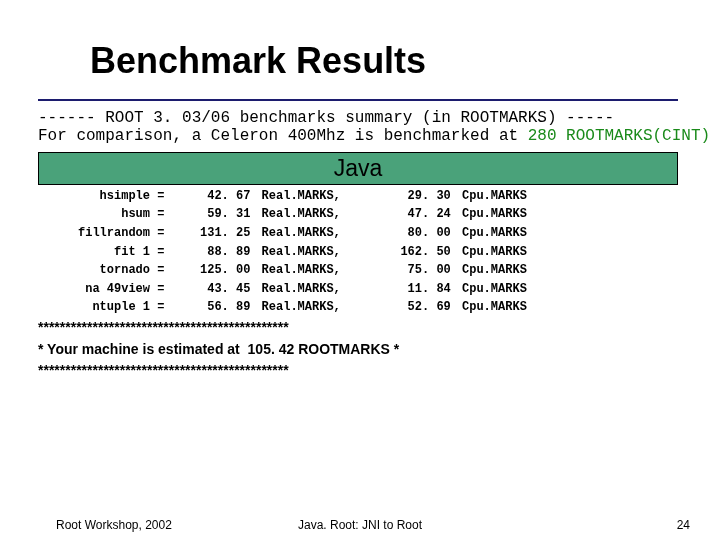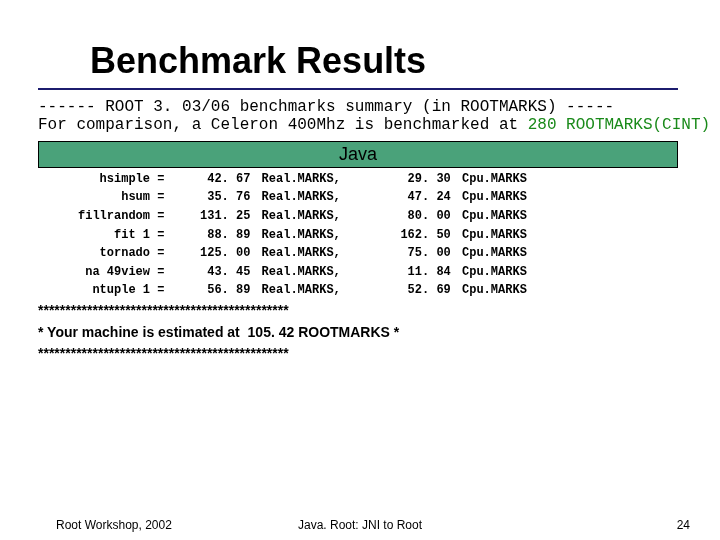--- a/index.html
+++ b/index.html
@@ -1,30 +1,30 @@
 <!DOCTYPE html>
 <html><head>
 <meta charset="utf-8">
 <style>
   * { margin: 0; padding: 0; box-sizing: border-box; }
   html, body { width: 720px; height: 540px; background: #fff; font-family: "Times New Roman", serif; }
   .slide { position: relative; width: 720px; height: 540px; padding: 40px 32px 20px 32px; }
-  .title { font-family: Verdana, Geneva, sans-serif; font-size: 36px; font-weight: 700; color: #000; margin-left: 58px; margin-bottom: 6px; }
+  .title { font-family: Verdana, Geneva, sans-serif; font-size: 36px; font-weight: 700; color: #000; margin-left: 58px; margin-bottom: 17px; }
   .rule-wrap { margin-left: 6px; margin-bottom: 8px; }
   .rule { border: 0; border-top: 2px solid #1c1c6e; width: 640px; }
   .mono-block { font-family: "Courier New", monospace; font-size: 16px; color: #000; white-space: pre; margin-left: 6px; line-height: 1.15; }
   .mono-block .green { color: #1a8a1a; }
   .java-bar {
     margin: 6px 6px 2px 6px;
     width: 640px;
     background: #4aa27a;
     border: 1.5px solid #000;
     color: #000;
     font-family: Verdana, Geneva, sans-serif;
-    font-size: 18px;
+    font-size: 23px;
     text-align: center;
     padding: 2px 0;
   }
   .table-wrap {
     margin-left: 6px;
     font-family: Liberation Mono, monospace;
     font-size: 12px;
     font-weight: 700;
     line-height: 1.55;
   }
@@ -77,21 +77,21 @@
       <span class="c-name">hsimple</span>
       <span class="c-eq"> =</span>
       <span class="c-v1">42. 67</span>
       <span class="c-u1">Real.MARKS,</span>
       <span class="c-v2">29. 30</span>
       <span class="c-u2">Cpu.MARKS</span>
     </div>
     <div class="row">
       <span class="c-name">hsum</span>
       <span class="c-eq"> =</span>
-      <span class="c-v1">35. 76</span>
+      <span class="c-v1">59. 31</span>
       <span class="c-u1">Real.MARKS,</span>
       <span class="c-v2">47. 24</span>
       <span class="c-u2">Cpu.MARKS</span>
     </div>
     <div class="row">
       <span class="c-name">fillrandom</span>
       <span class="c-eq"> =</span>
       <span class="c-v1">131. 25</span>
       <span class="c-u1">Real.MARKS,</span>
       <span class="c-v2">80. 00</span>

